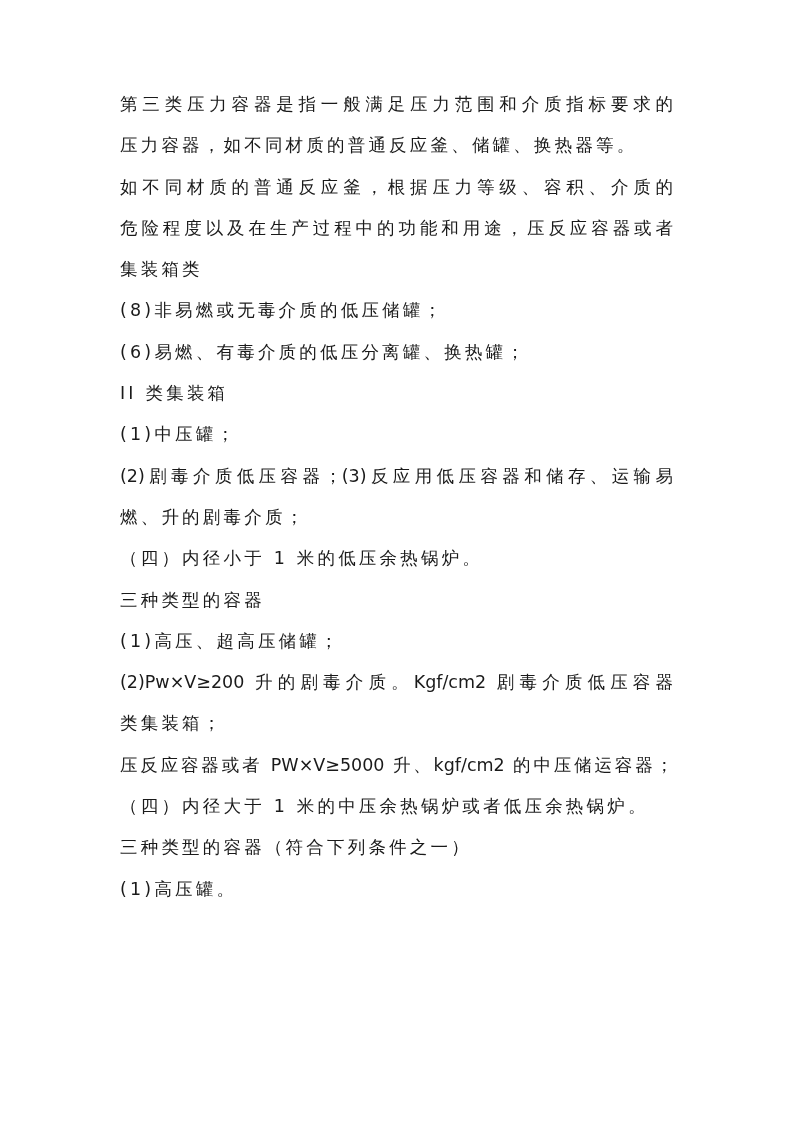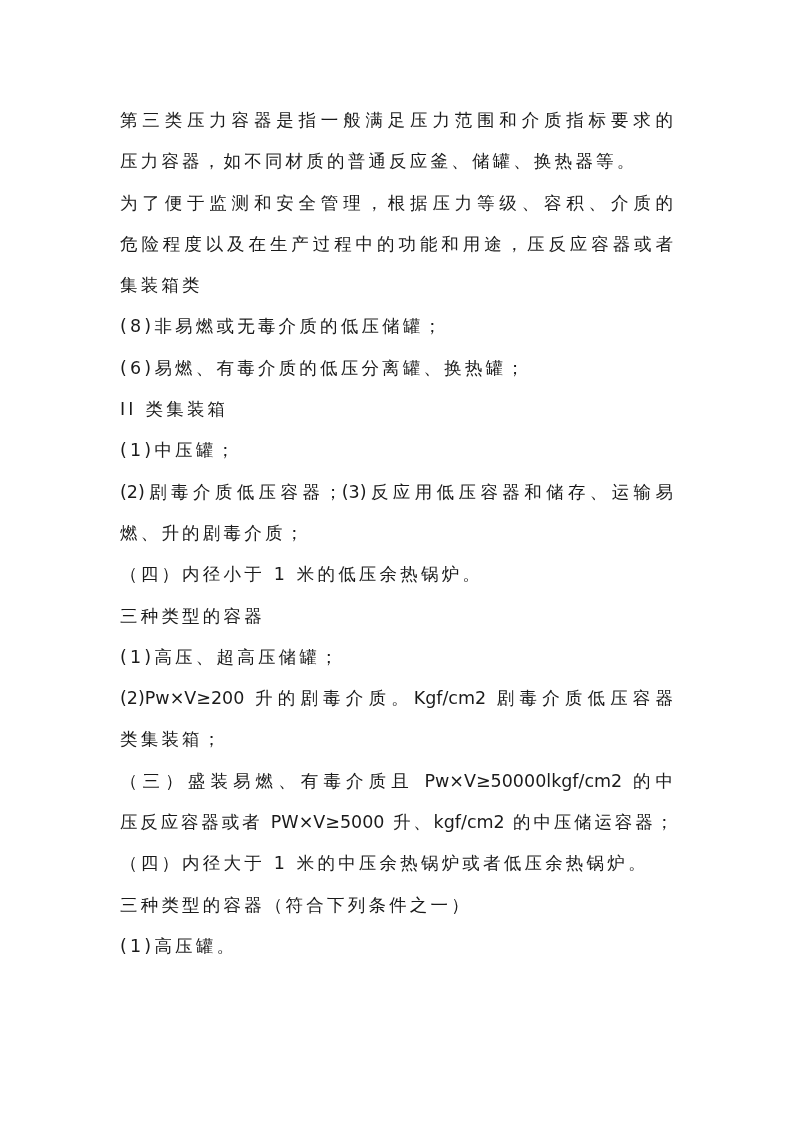--- a/index.html
+++ b/index.html
@@ -11,21 +11,21 @@
       width: 793px;
       height: 1122px;
       position: relative;
       overflow: hidden;
       font-family: "DejaVu Sans", "Liberation Sans", sans-serif;
       color: #1a1a1a;
     }
     .page {
       position: absolute;
       left: 120px;
-      top: 100px;
+      top: 84px;
       width: 553px;
     }
     .line {
       font-size: 17.5px;
       line-height: 41.3px;
       height: 41.3px;
       letter-spacing: 3.2px;
       white-space: nowrap;
       margin: 0;
     }
@@ -34,32 +34,31 @@
       text-align-last: justify;
       letter-spacing: 0;
     }
   </style>
 </head>
 <body>
 
 <div class="page">
   <p class="line justify">第三类压力容器是指一般满足压力范围和介质指标要求的</p>
   <p class="line">压力容器，如不同材质的普通反应釜、储罐、换热器等。</p>
-  <p class="line justify">为了便于监测和安全管理，根据压力等级、容积、介质的</p>
+  <p class="line justify">如不同材质的普通反应釜，根据压力等级、容积、介质的</p>
   <p class="line justify">危险程度以及在生产过程中的功能和用途，压反应容器或者</p>
   <p class="line">集装箱类</p>
   <p class="line">(8)非易燃或无毒介质的低压储罐；</p>
   <p class="line">(6)易燃、有毒介质的低压分离罐、换热罐；</p>
   <p class="line">II 类集装箱</p>
   <p class="line">(1)中压罐；</p>
   <p class="line justify">(2)剧毒介质低压容器；(3)反应用低压容器和储存、运输易</p>
   <p class="line">燃、升的剧毒介质；</p>
   <p class="line">（四）内径小于 1 米的低压余热锅炉。</p>
   <p class="line">三种类型的容器</p>
   <p class="line">(1)高压、超高压储罐；</p>
   <p class="line justify">(2)Pw×V≥200 升的剧毒介质。Kgf/cm2 剧毒介质低压容器</p>
   <p class="line">类集装箱；</p>
-  <p class="line justify">（三）盛装易燃、有毒介质且 Pw×V≥50000lkgf/cm2 的中</p>
   <p class="line justify">压反应容器或者 PW×V≥5000 升、kgf/cm2 的中压储运容器；</p>
   <p class="line">（四）内径大于 1 米的中压余热锅炉或者低压余热锅炉。</p>
   <p class="line">三种类型的容器（符合下列条件之一）</p>
   <p class="line">(1)高压罐。</p>
 </div>
 
 </body></html>

